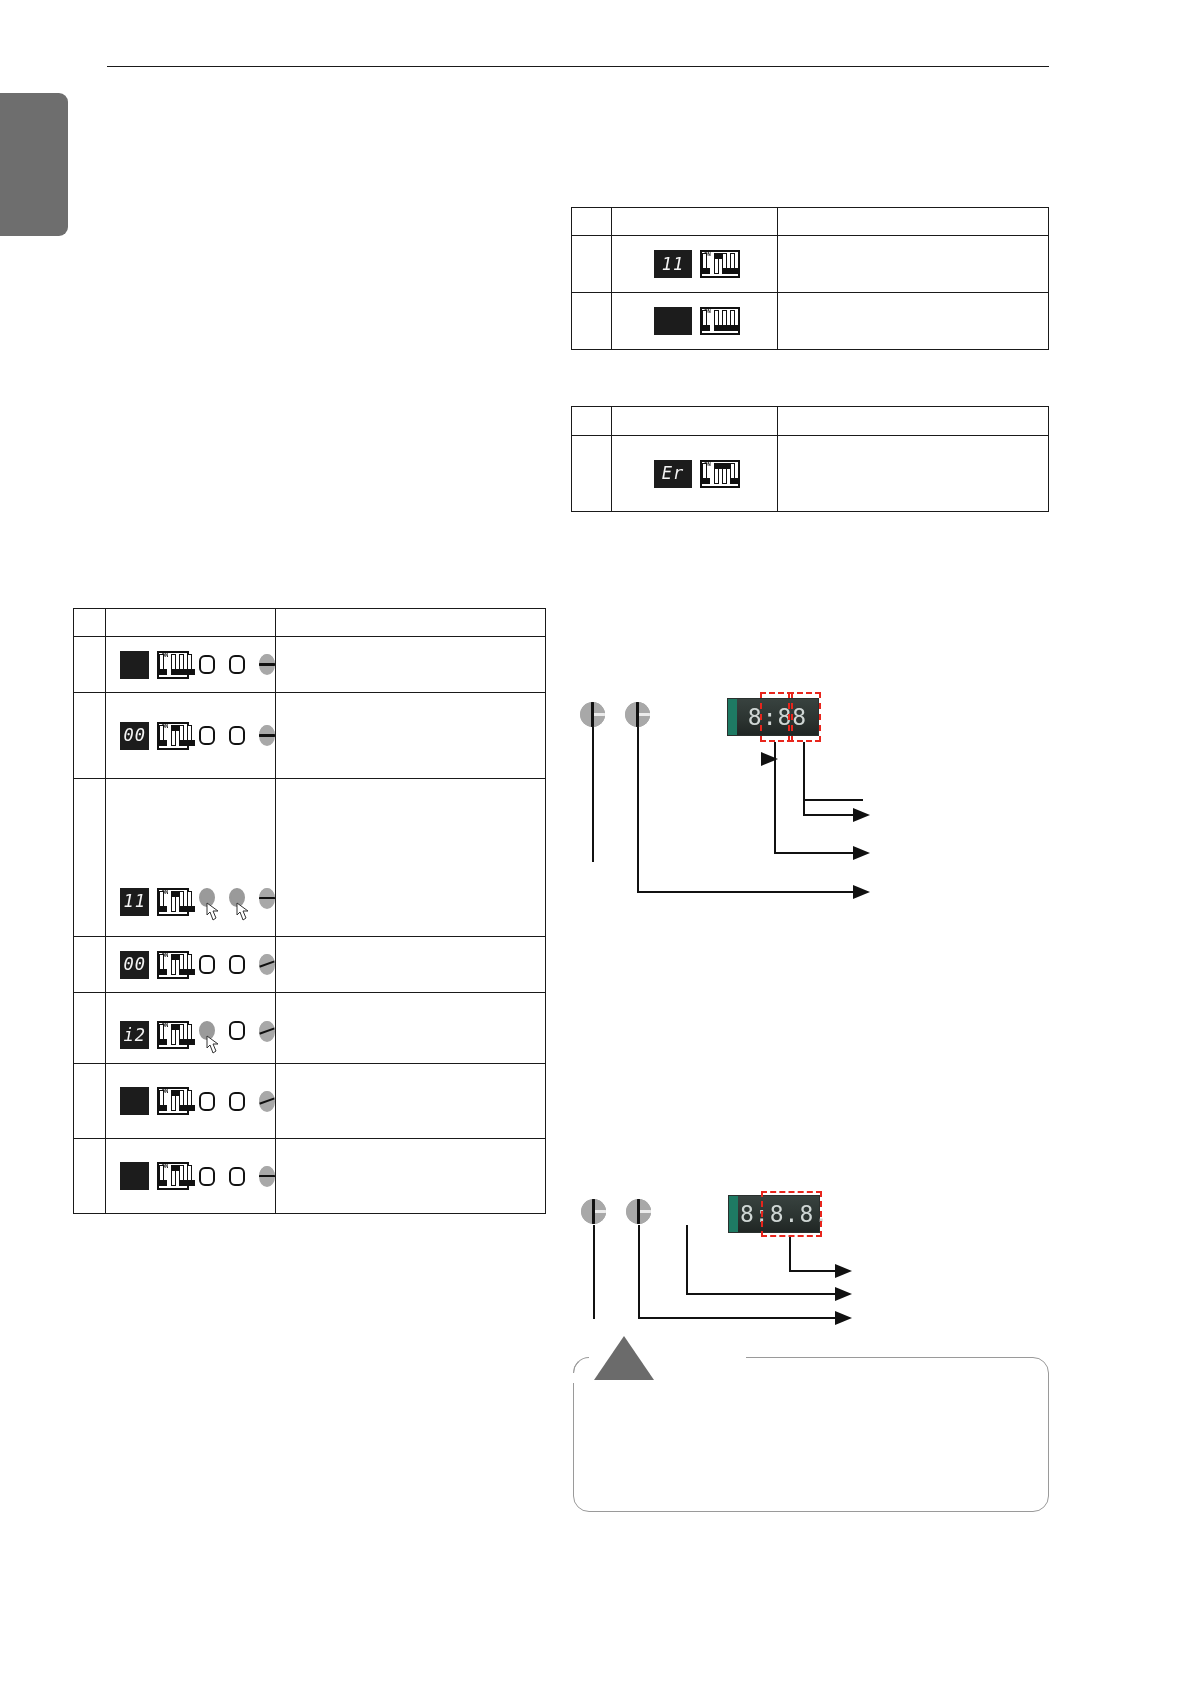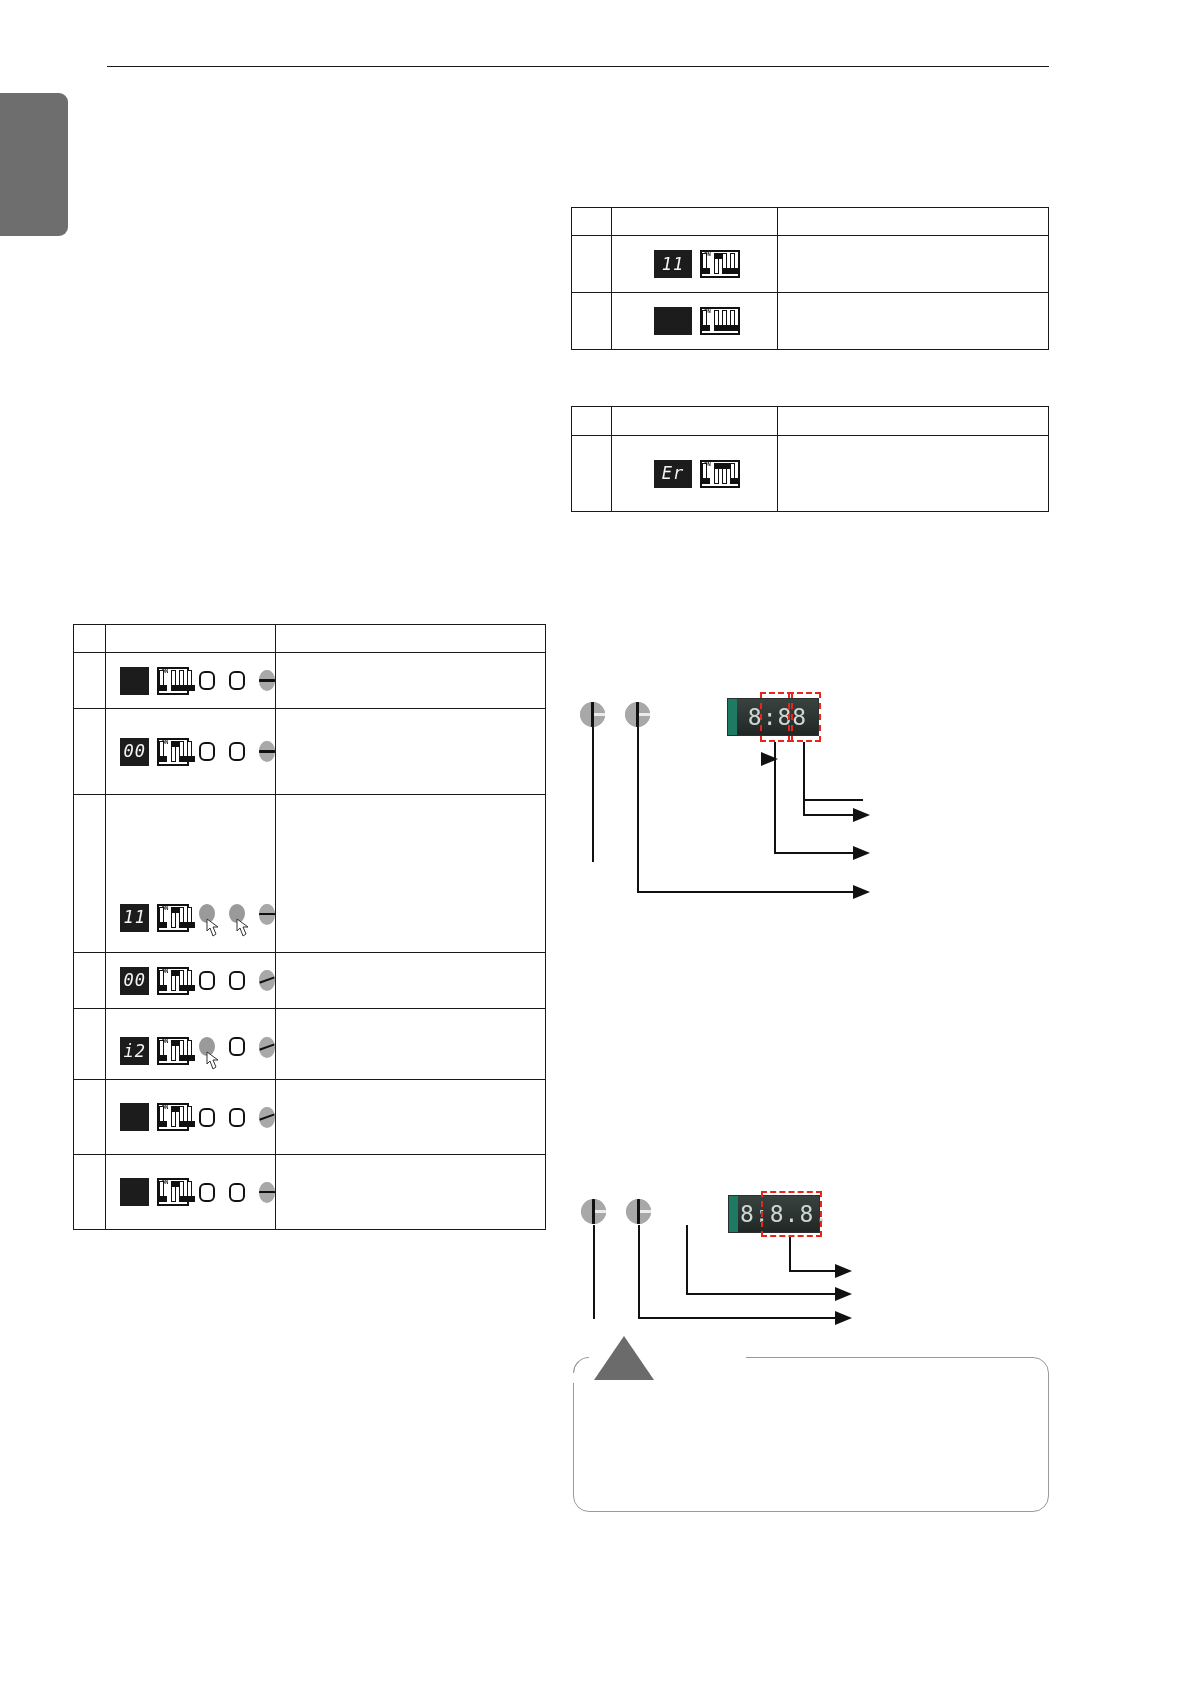--- a/index.html
+++ b/index.html
@@ -286,21 +286,21 @@
                   <i></i>
                 </span>
             </span>
           </div>
         </td>
         <td></td>
       </tr>
     </tbody>
   </table>
 
-  <table class="tbl" style="left:73px;top:624px;width:472px;">
+  <table class="tbl" style="left:73px;top:608px;width:472px;">
     <colgroup>
         <col style="width:32px">
         <col style="width:170px">
         <col style="width:270px">
       </colgroup>
     <tbody>
 
       <tr style="height:28px">
         <td></td>
         <td></td>

